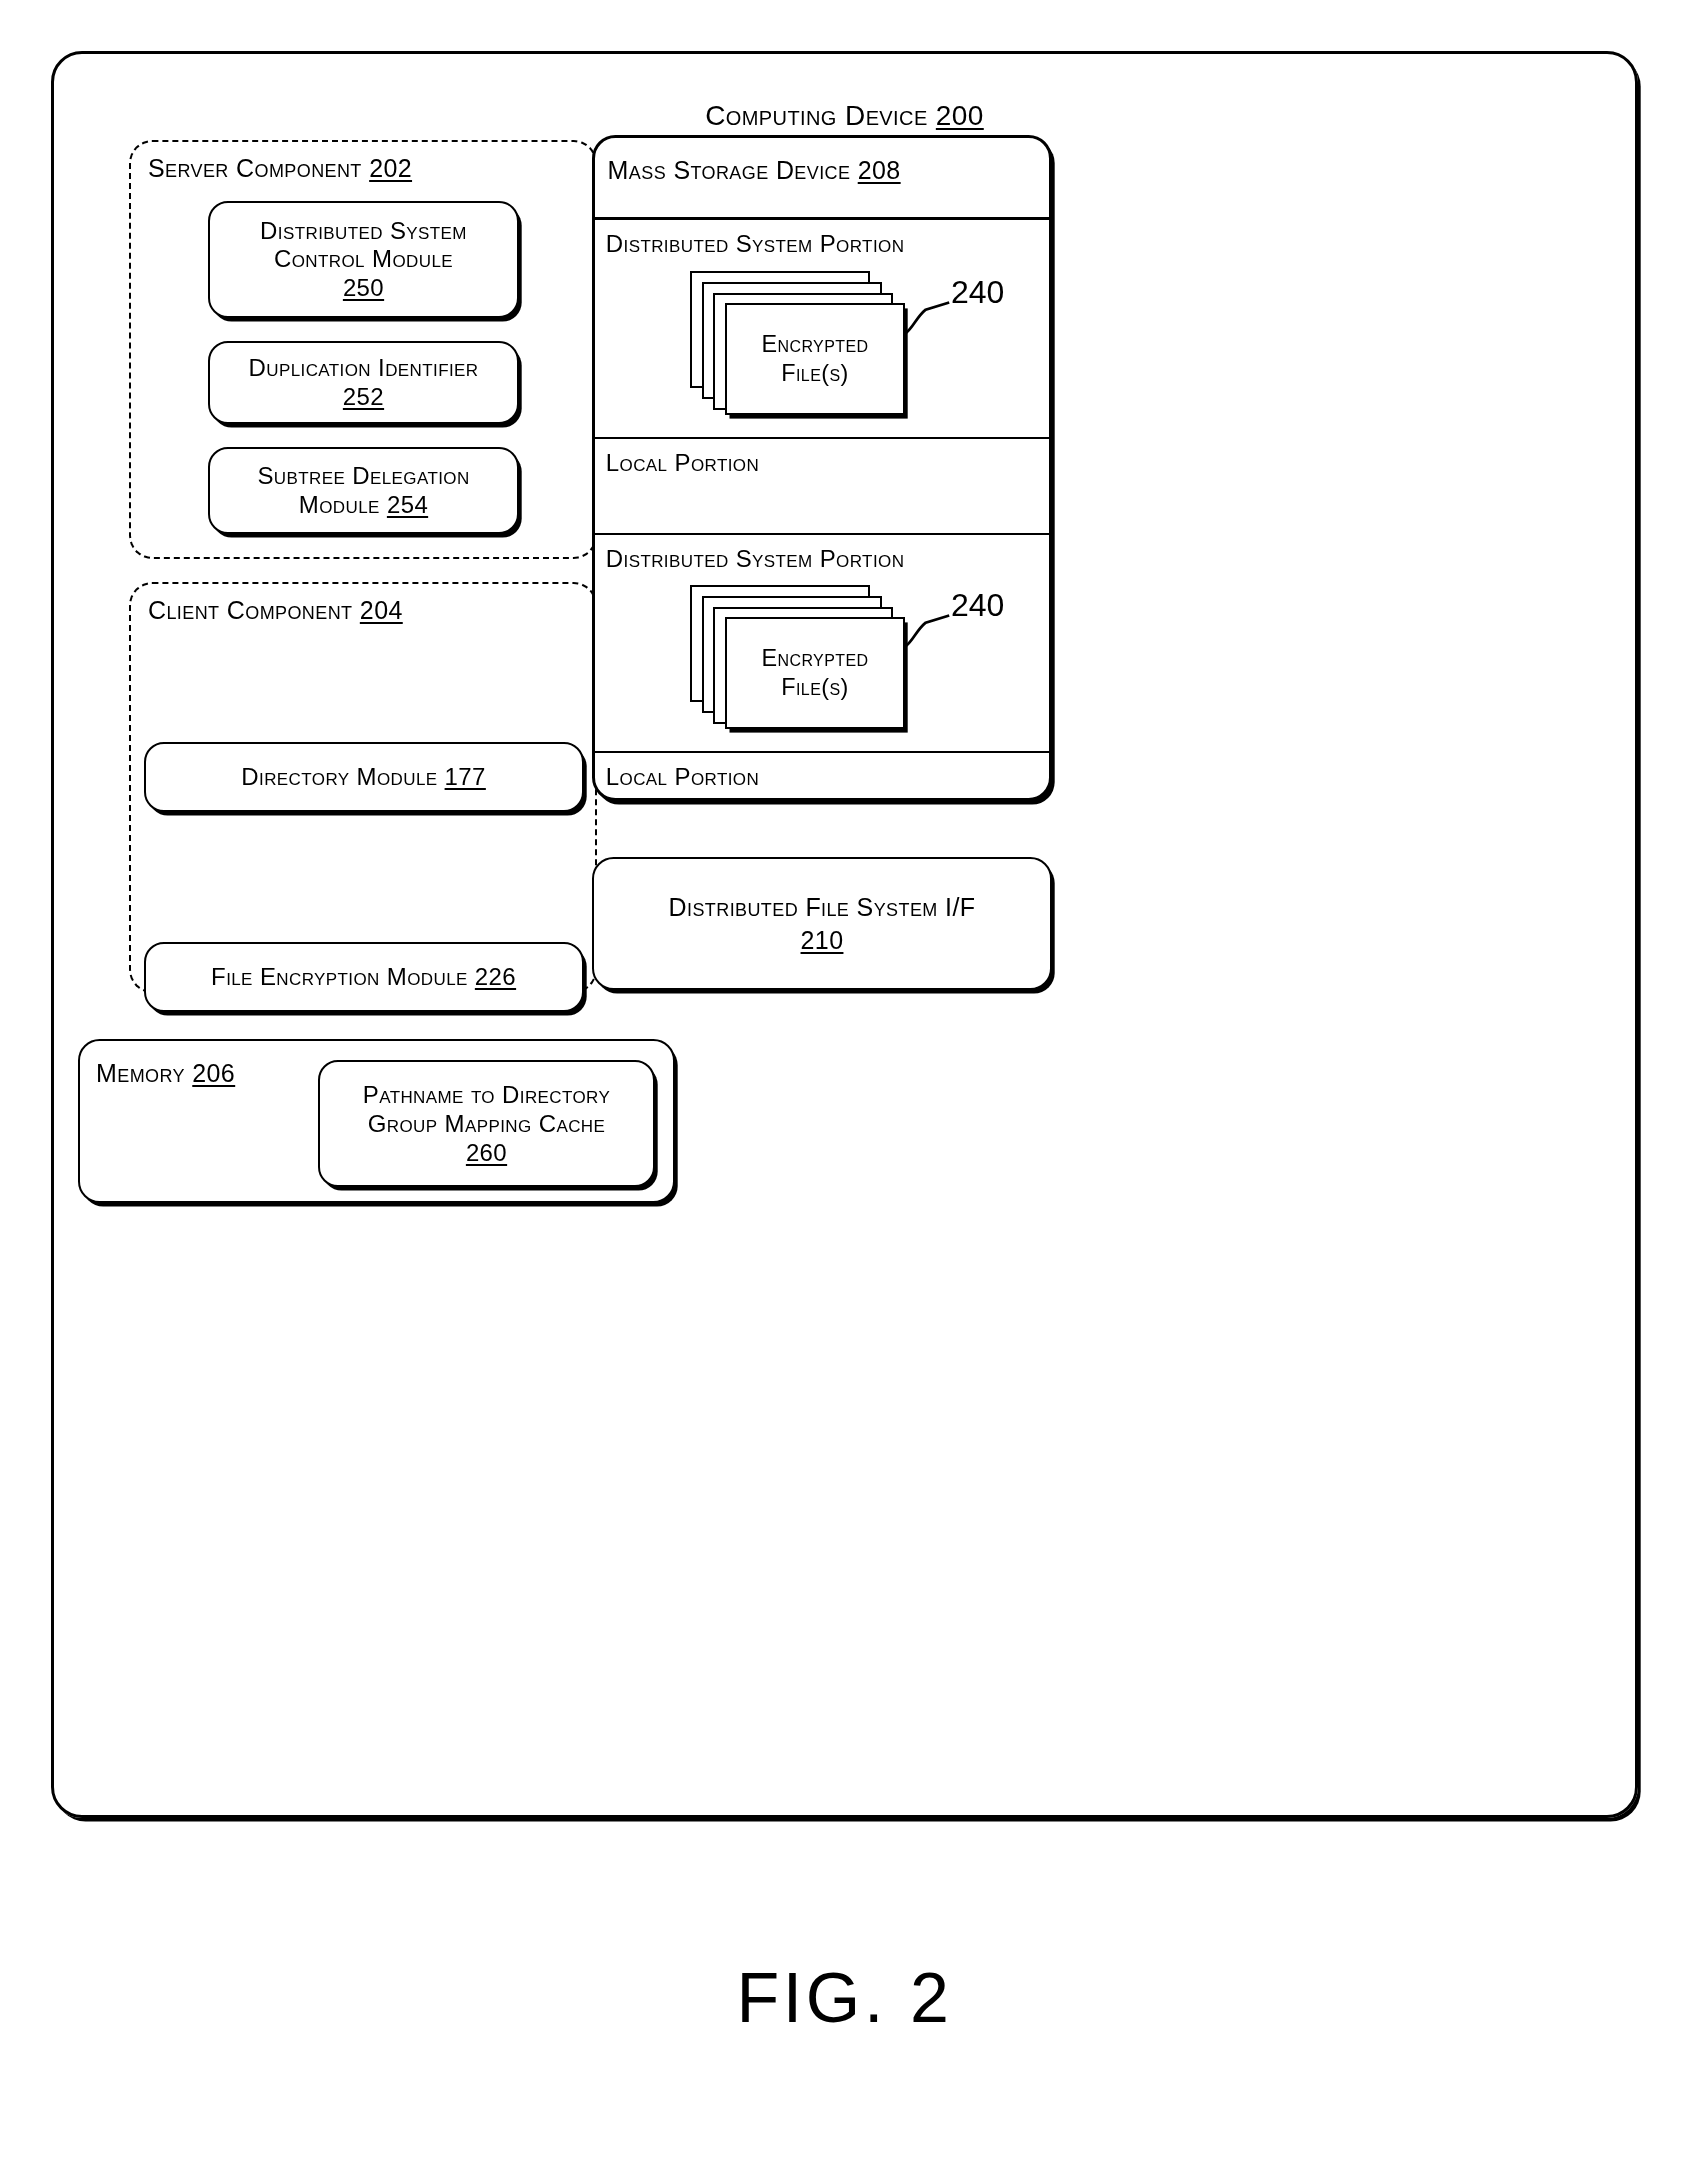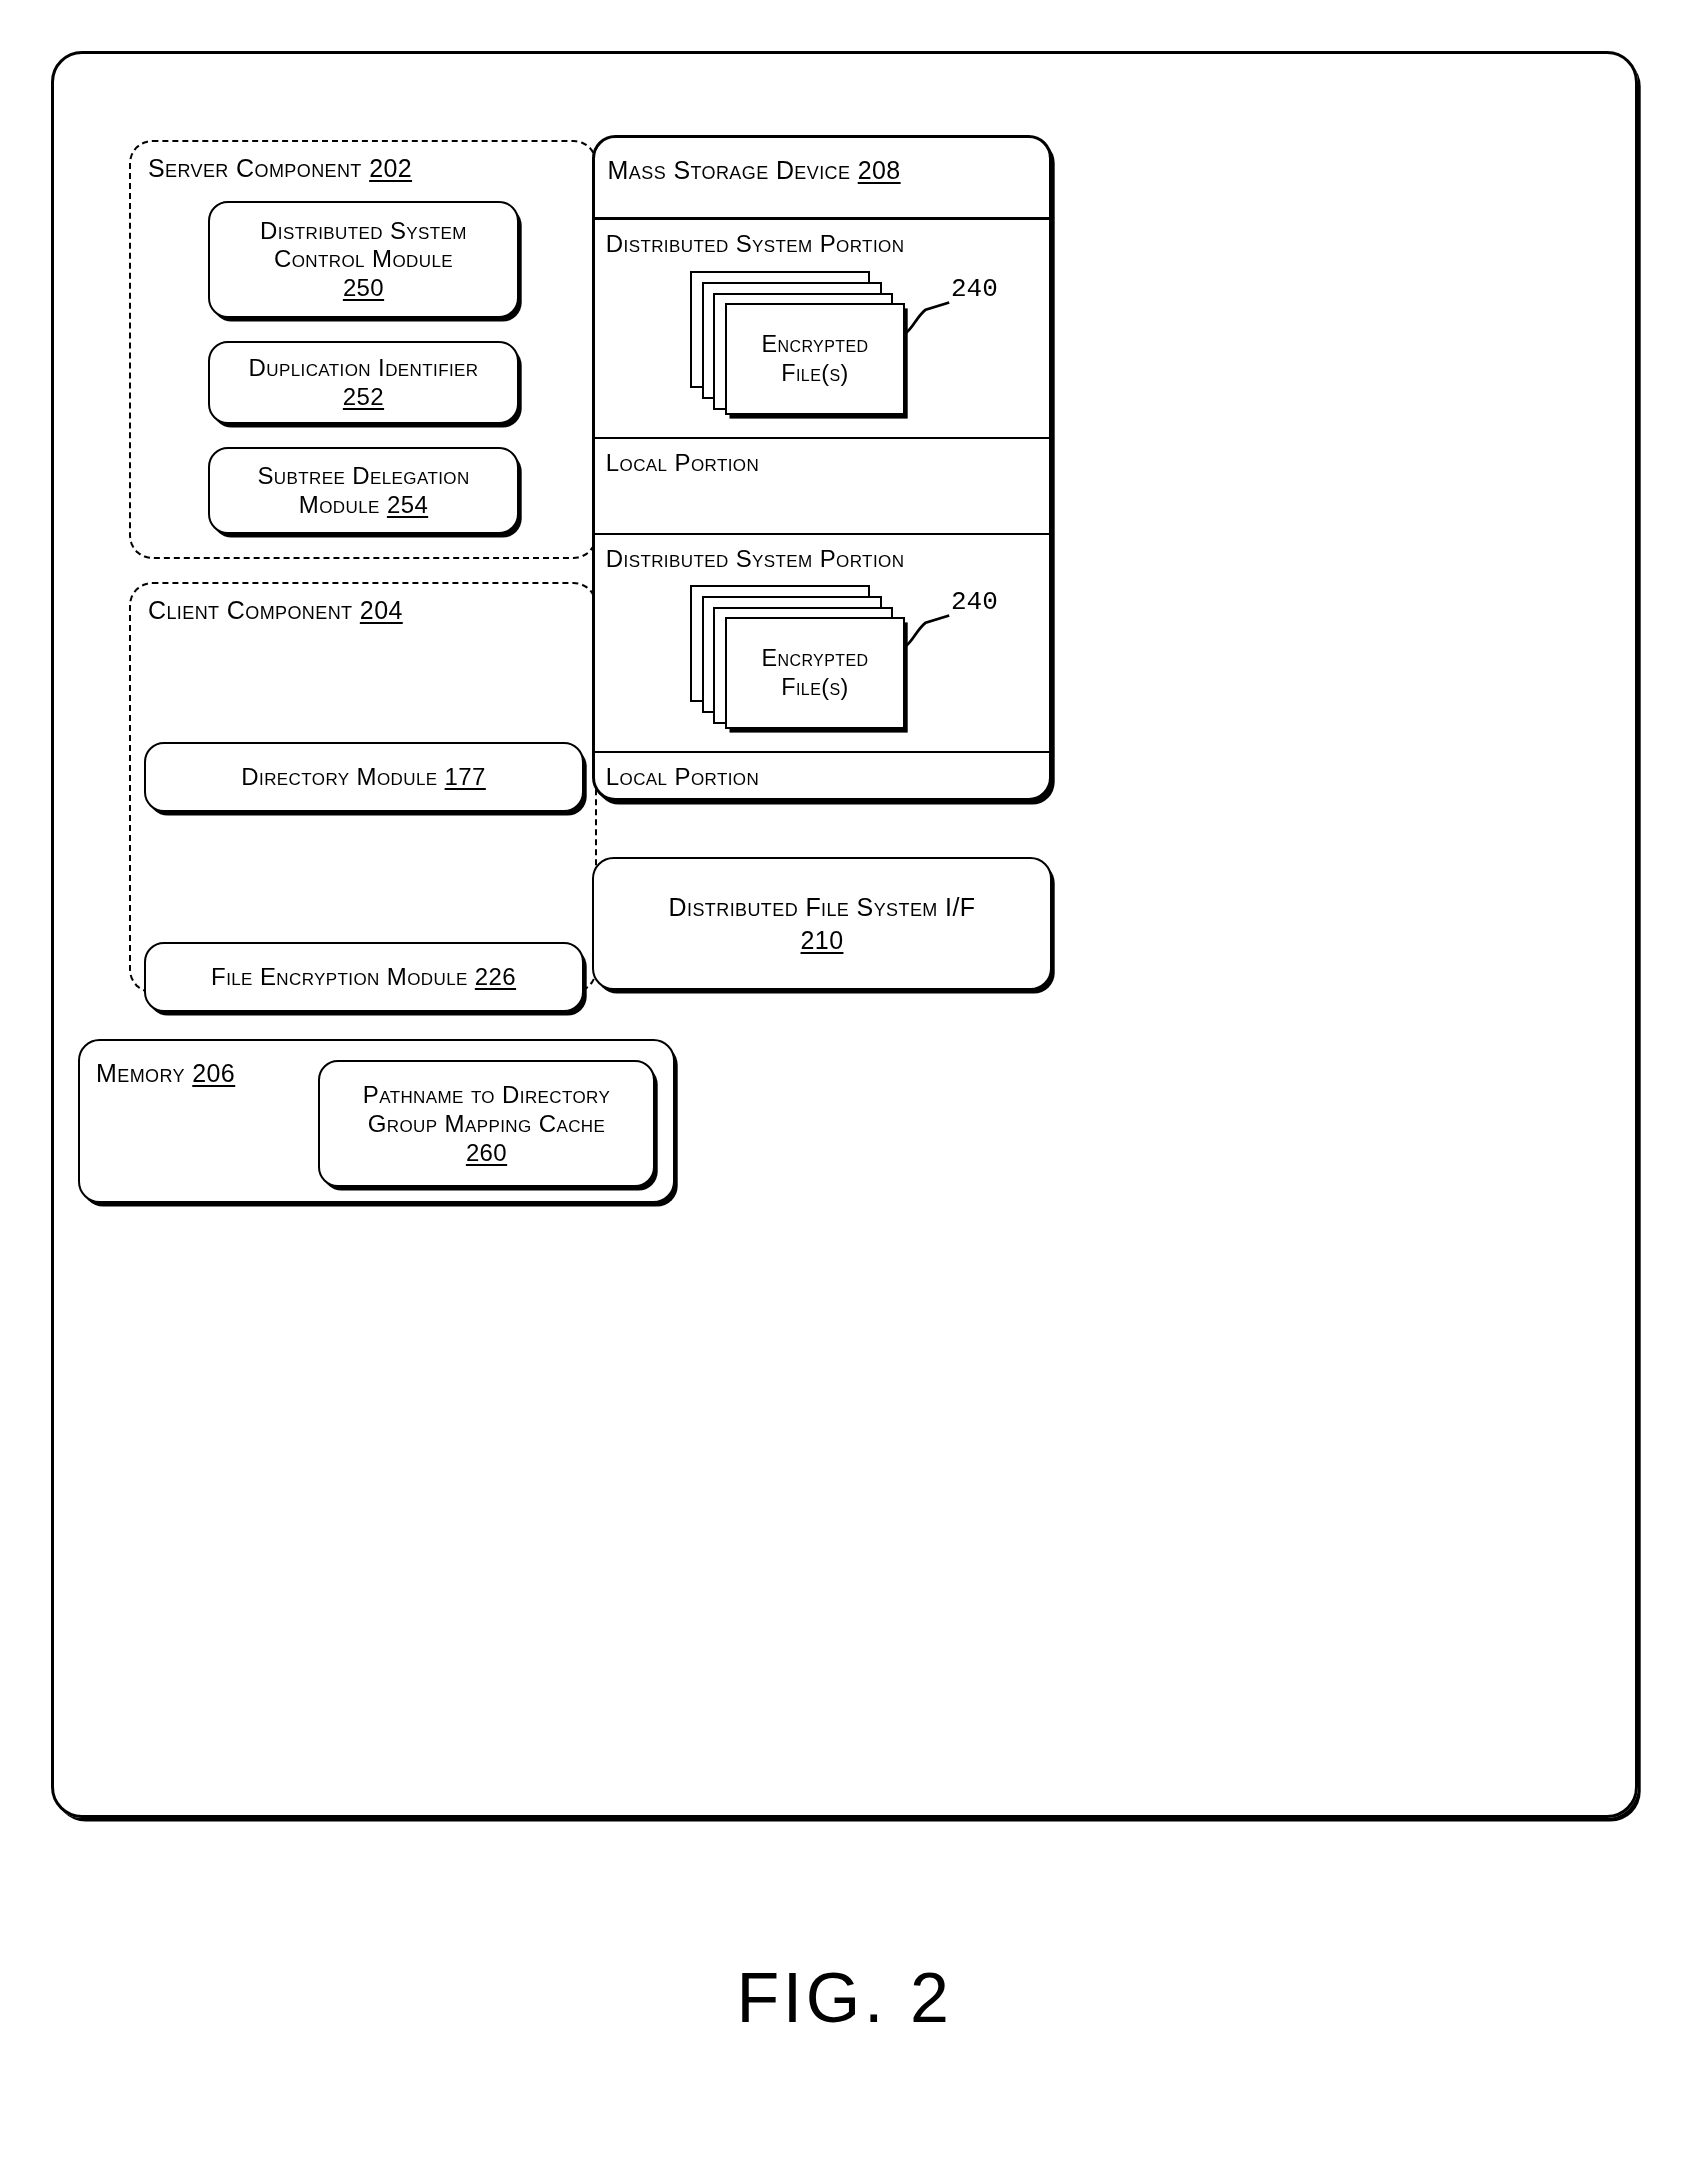--- a/index.html
+++ b/index.html
@@ -217,22 +217,22 @@
     font-size: 23.4px;
     text-align: center;
     line-height: 1.25;
   }
   #stack-1 { left: 95px; top: 51px; }
   #stack-2 { left: 95px; top: 50px; }
 
   
   .ref-240 {
     position: absolute;
-    font-size: 26px;
-    font-family: Liberation Mono, monospace;
+    font-size: 32px;
+    font-family: Liberation Sans, sans-serif;
   }
   .leader {
     position: absolute;
     width: 47px;
     height: 38px;
   }
 
   
   #dfs-if {
     position: absolute;
@@ -263,20 +263,21 @@
     font-family: "Liberation Sans", sans-serif;
   }
 </style>
 </head>
 <body>
 
 <div id="figure-page">
 
   <div id="device-frame">
 
+    <div id="device-title" class="sc"><span>Computing Device</span> <span class="ref">200</span></div>
 
     <div id="server-component" class="dashed-group">
       <div class="group-title sc"><span>Server Component</span> <span class="ref">202</span></div>
 
       <div class="module" id="mod-250">
         <div class="mtext sc"><span>Distributed System Control Module</span><br><span class="ref">250</span></div>
       </div>
 
       <div class="module" id="mod-252">
         <div class="mtext sc"><span>Duplication Identifier</span><br><span class="ref">252</span></div>

